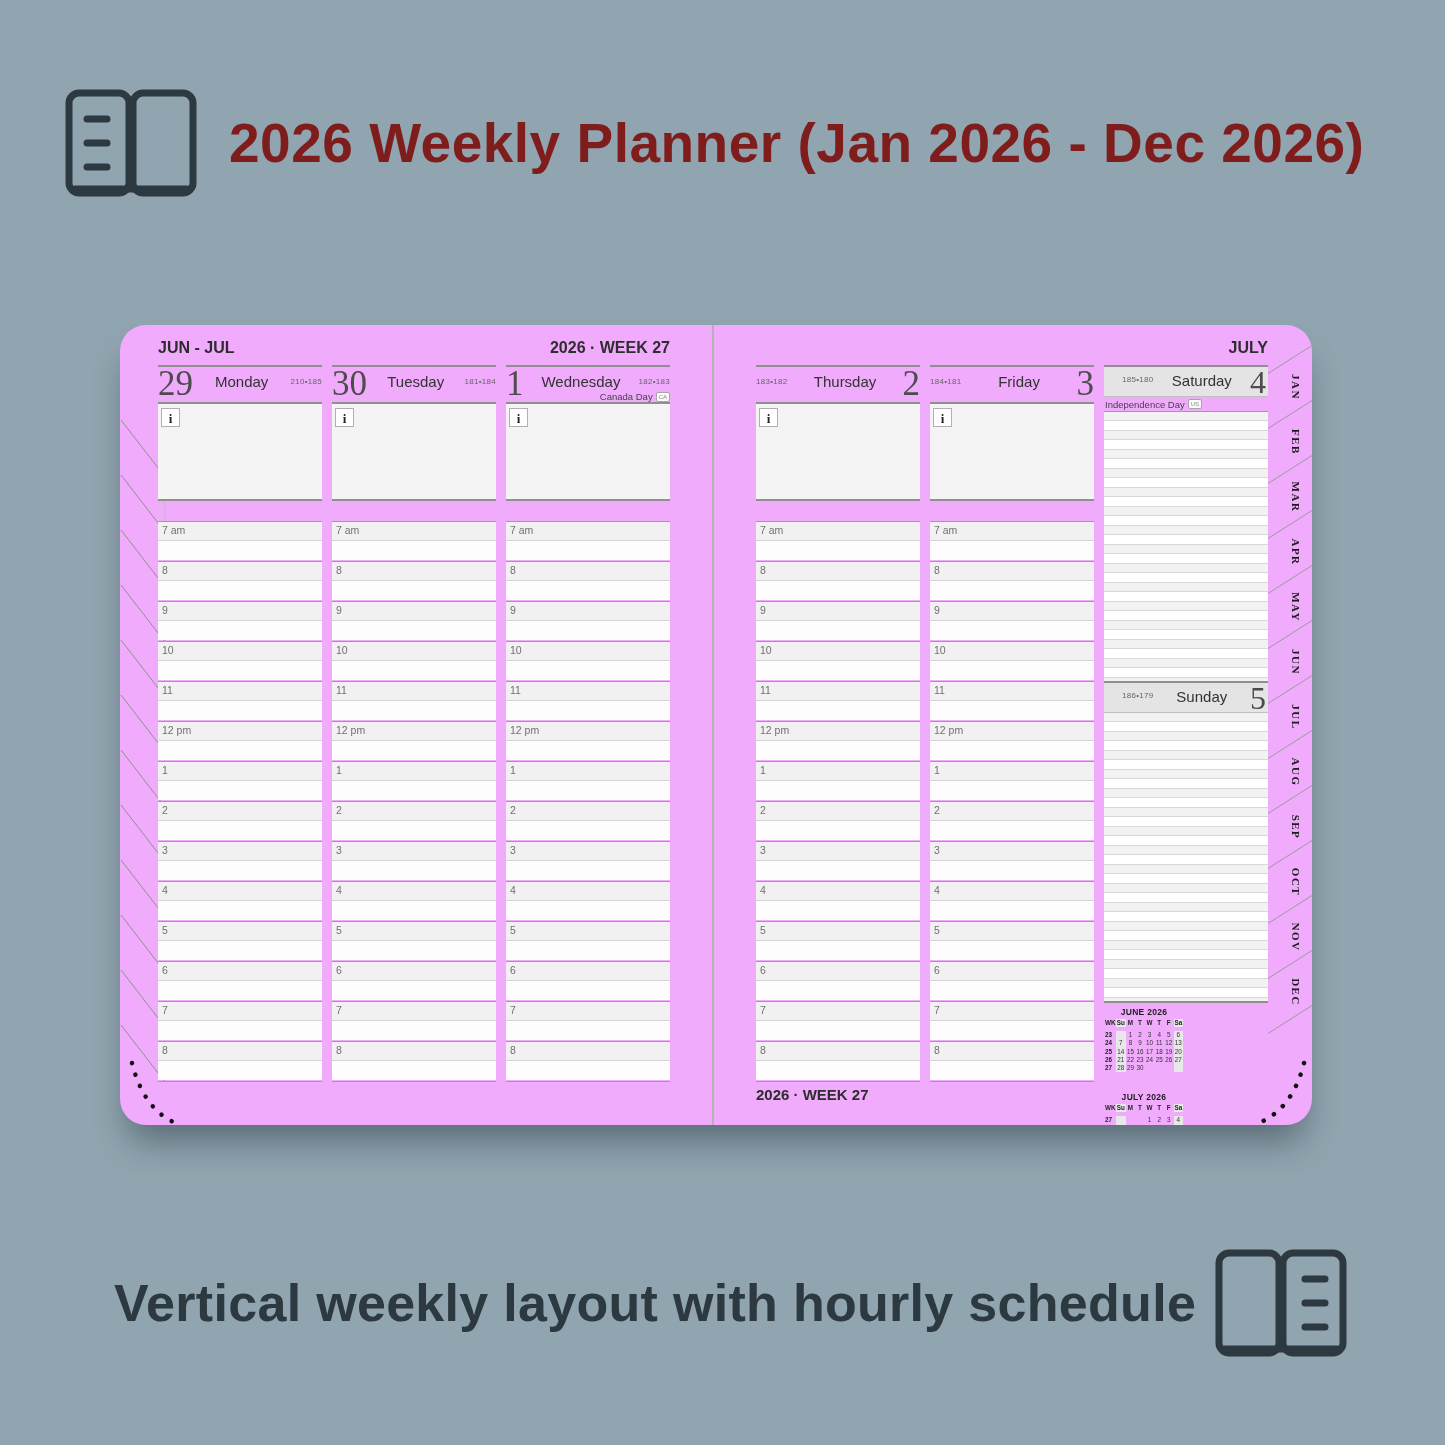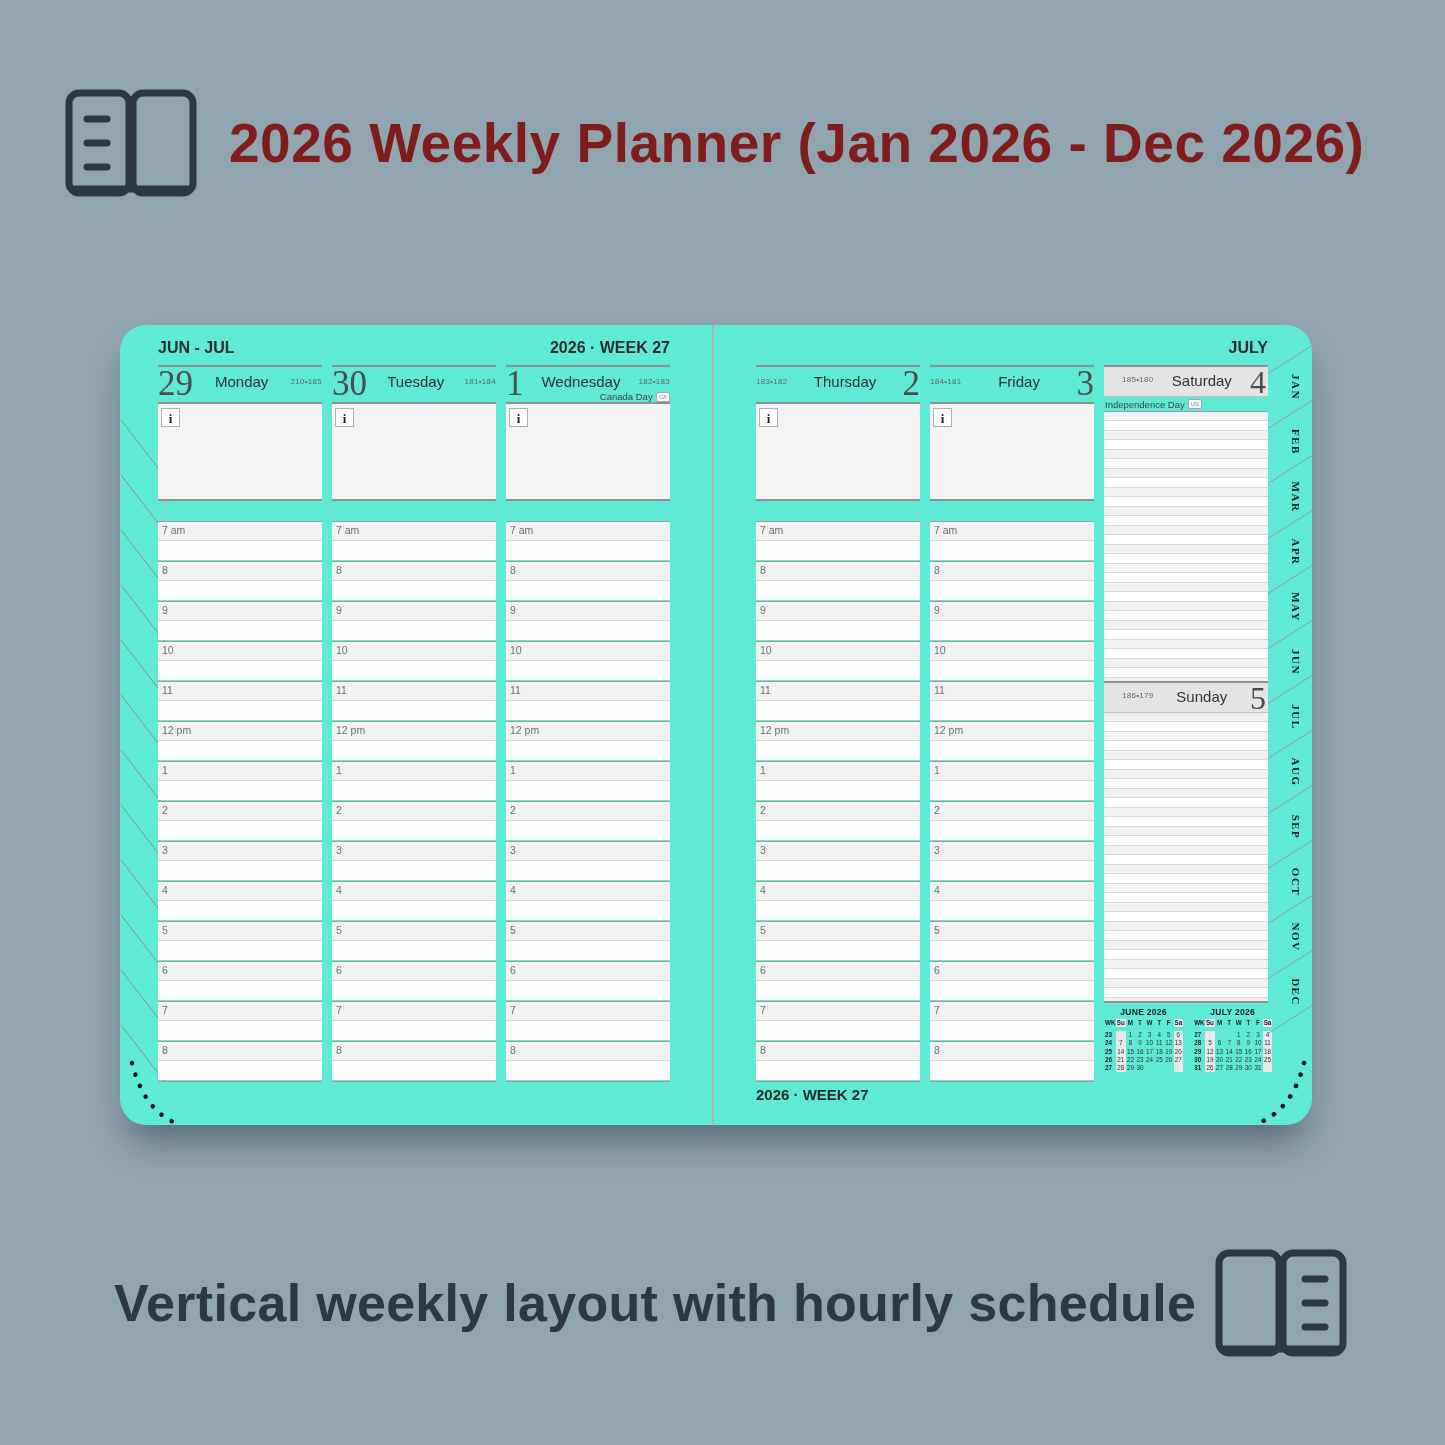--- a/index.html
+++ b/index.html
@@ -7,21 +7,21 @@
           font-family:"Liberation Sans",sans-serif;color:#333;}
   
   .title-row{position:absolute;left:63px;top:85px;display:flex;align-items:center;}
   .book-icon{flex:0 0 auto;}
   .title-text{margin-left:30px;font-size:55px;font-weight:bold;color:#7f1d1d;letter-spacing:.5px;}
   
   .footer-row{position:absolute;left:0;top:1245px;width:1339px;height:120px;}
   .footer-text{position:absolute;left:114px;top:28px;font-size:52px;font-weight:bold;color:#2c3940;letter-spacing:.3px;}
   .footer-icon{position:absolute;left:1213px;top:0;}
   
-  .spread{position:absolute;left:120px;top:325px;width:1192px;height:800px;background:#5eead4;
+  .spread{position:absolute;left:120px;top:325px;width:1192px;height:800px;background:#f0abfc;
           border-radius:26px;box-shadow:0 24px 34px -8px rgba(22,38,48,.45);overflow:hidden;}
   .spine{position:absolute;left:592px;top:0;width:2px;height:100%;background:#b3b3b3;}
   .ph-left{position:absolute;left:38px;top:14px;width:512px;display:flex;justify-content:space-between;
            font-size:16px;font-weight:bold;color:#2d2d2d;}
   .ph-right{position:absolute;left:636px;top:14px;width:512px;text-align:right;
             font-size:16px;font-weight:bold;color:#2d2d2d;}
   .week-bottom{position:absolute;left:636px;top:761px;font-size:15px;font-weight:bold;color:#2d2d2d;}
   
   .day-column{position:absolute;top:40px;width:164px;}
   .day-header{position:relative;height:37px;border-top:2.5px solid #8f8f8f;display:flex;box-sizing:border-box;}
@@ -44,21 +44,21 @@
   .weekend-column{position:absolute;left:984px;top:40px;width:164px;}
   .we-header{position:relative;height:32px;background:#e4e4e4;display:flex;box-sizing:border-box;
              border-top:2.5px solid #8f8f8f;border-bottom:1px solid #c0c0c0;}
   .we-header .daynum{font-size:32px;line-height:30px;padding-right:2px;}
   .we-header .dayname{padding-top:5px;}
   .we-header .doy{padding-top:8px;padding-left:18px;}
   .holiday-row{height:15px;border-bottom:1.5px solid #9d9d9d;font-size:9.5px;color:#444;
                display:flex;gap:3px;align-items:center;box-sizing:border-box;padding-left:1px;}
   .ruled{background:repeating-linear-gradient(180deg,#f2f2f2 0px,#f2f2f2 8px,#d8d8d8 8px,#d8d8d8 9px,
          #ffffff 9px,#ffffff 18px,#d8d8d8 18px,#d8d8d8 19px);}
-  .cal-block{border-top:2.5px solid #8f8f8f;height:83px;display:flex;gap:10px;padding-top:2px;box-sizing:border-box;}
+  .cal-block{border-top:2.5px solid #8f8f8f;height:83px;display:flex;gap:18px;padding-top:2px;box-sizing:border-box;flex-direction:column;}
   .mini-cal{width:80px;}
   .cal-title{font-size:8.5px;font-weight:bold;text-align:center;color:#1e1e1e;height:12px;padding-top:2px;letter-spacing:.3px;}
   .cal-grid{display:grid;grid-template-columns:12px repeat(7,9.6px);}
   .cal-grid span{font-size:6.3px;line-height:8.2px;text-align:center;color:#333;}
   .cal-grid .hdr{font-weight:bold;color:#222;}
   .cal-grid .wk{font-weight:bold;text-align:left;padding-left:1px;color:#222;}
   .cal-grid .wknd{background:#e8e8e8;}
   .cal-spacer{grid-column:1 / -1;height:4px;}
   
   .left-zigzag{position:absolute;left:0;top:0;}

